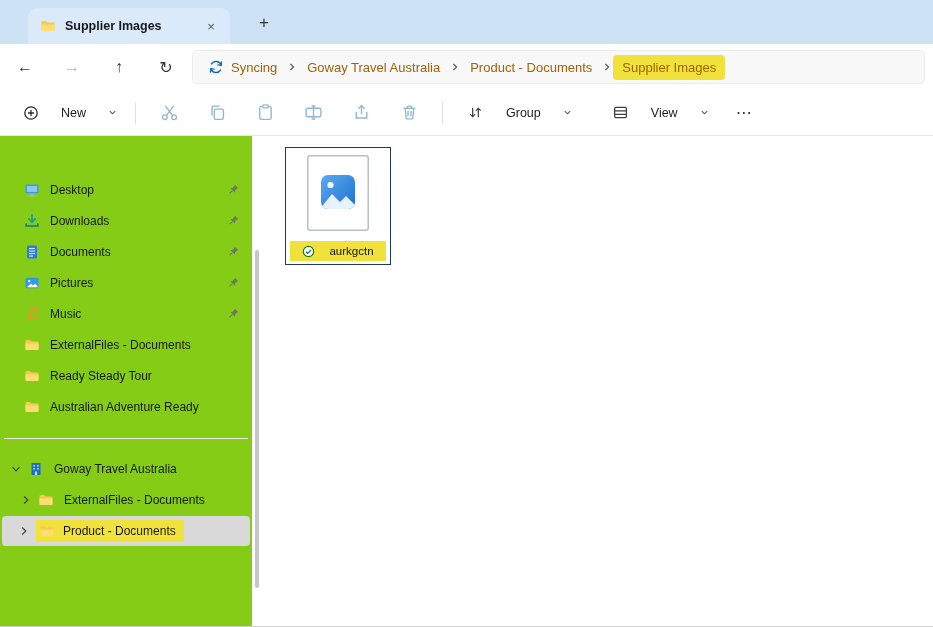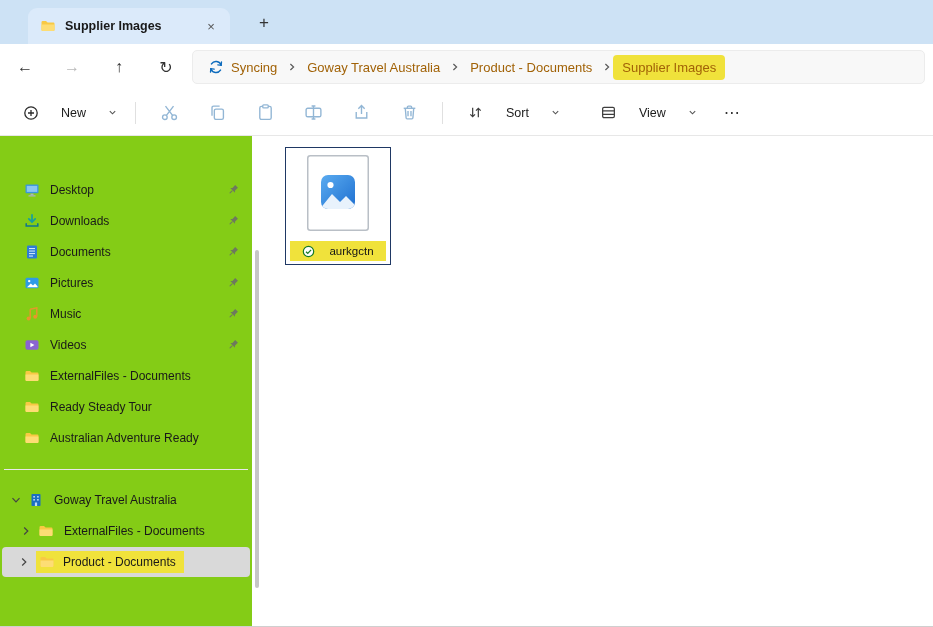--- a/index.html
+++ b/index.html
@@ -179,21 +179,21 @@
 
     <div class="vdiv"></div>
 
     <button class="tb-btn" style="margin-left:6px">
       <span style="width:17px;height:17px;display:flex">
         <svg viewBox="0 0 18 18" width="17" height="17" fill="none" stroke="#3f3f3f" stroke-width="1.3">
             <path d="M6 4v9.5M3.5 11 6 13.5 8.5 11"></path>
             <path d="M12 14V4.5M9.5 7 12 4.5 14.5 7"></path>
           </svg>
       </span>
-      <span>Sort</span>
+      <span>Group</span>
       <span><svg viewBox="0 0 10 10" width="9" height="9">
             <path d="M2 3.5 5 6.5 8 3.5" fill="none" stroke="#555" stroke-width="1.2"></path>
           </svg></span>
     </button>
 
     <button class="tb-btn" style="margin-left:22px">
       <span style="width:17px;height:17px;display:flex">
         <svg viewBox="0 0 18 18" width="17" height="17" fill="none" stroke="#3f3f3f" stroke-width="1.3">
             <rect x="2.8" y="3.5" width="12.4" height="11" rx="1.5"></rect>
             <path d="M2.8 7.2h12.4M2.8 10.9h12.4"></path>
@@ -302,37 +302,20 @@
       <span class="pin">
           <svg viewBox="0 0 16 16" width="14" height="14">
             <g transform="rotate(45 8 8)" fill="#6b6b6b">
               <path d="M5.8 2.2h4.4v4.6l1.6 1.8H4.2l1.6-1.8z"></path>
               <rect x="7.4" y="8.8" width="1.2" height="4.6" rx="0.6"></rect>
             </g>
           </svg>
         </span>
     </div>
 
-    <div class="side-row">
-      <span class="sicon">
-          <svg viewBox="0 0 16 16" width="16" height="16">
-            <rect x="1.5" y="3.2" width="13" height="9.6" rx="1.8" fill="#8a63d2"></rect>
-            <path d="M6.4 5.8 10.4 8 6.4 10.2Z" fill="#fff"></path>
-          </svg>
-        </span>
-      <span class="slabel">Videos</span>
-      <span class="pin">
-          <svg viewBox="0 0 16 16" width="14" height="14">
-            <g transform="rotate(45 8 8)" fill="#6b6b6b">
-              <path d="M5.8 2.2h4.4v4.6l1.6 1.8H4.2l1.6-1.8z"></path>
-              <rect x="7.4" y="8.8" width="1.2" height="4.6" rx="0.6"></rect>
-            </g>
-          </svg>
-        </span>
-    </div>
 
     <div class="side-row">
       <span class="sicon">
           <svg viewBox="0 0 16 16" width="16" height="16">
             <path d="M1.5 4.2Q1.5 3 2.7 3L6 3 7.6 4.6 13.4 4.6Q14.5 4.6 14.5 5.8L14.5 11.8Q14.5 13 13.3 13L2.7 13Q1.5 13 1.5 11.8Z" fill="#f8c944"></path>
             <path d="M1.5 6.4 14.5 6.4 14.5 11.8Q14.5 13 13.3 13L2.7 13Q1.5 13 1.5 11.8Z" fill="#fddd74"></path>
           </svg>
         </span>
       <span class="slabel">ExternalFiles - Documents</span>
     </div>

